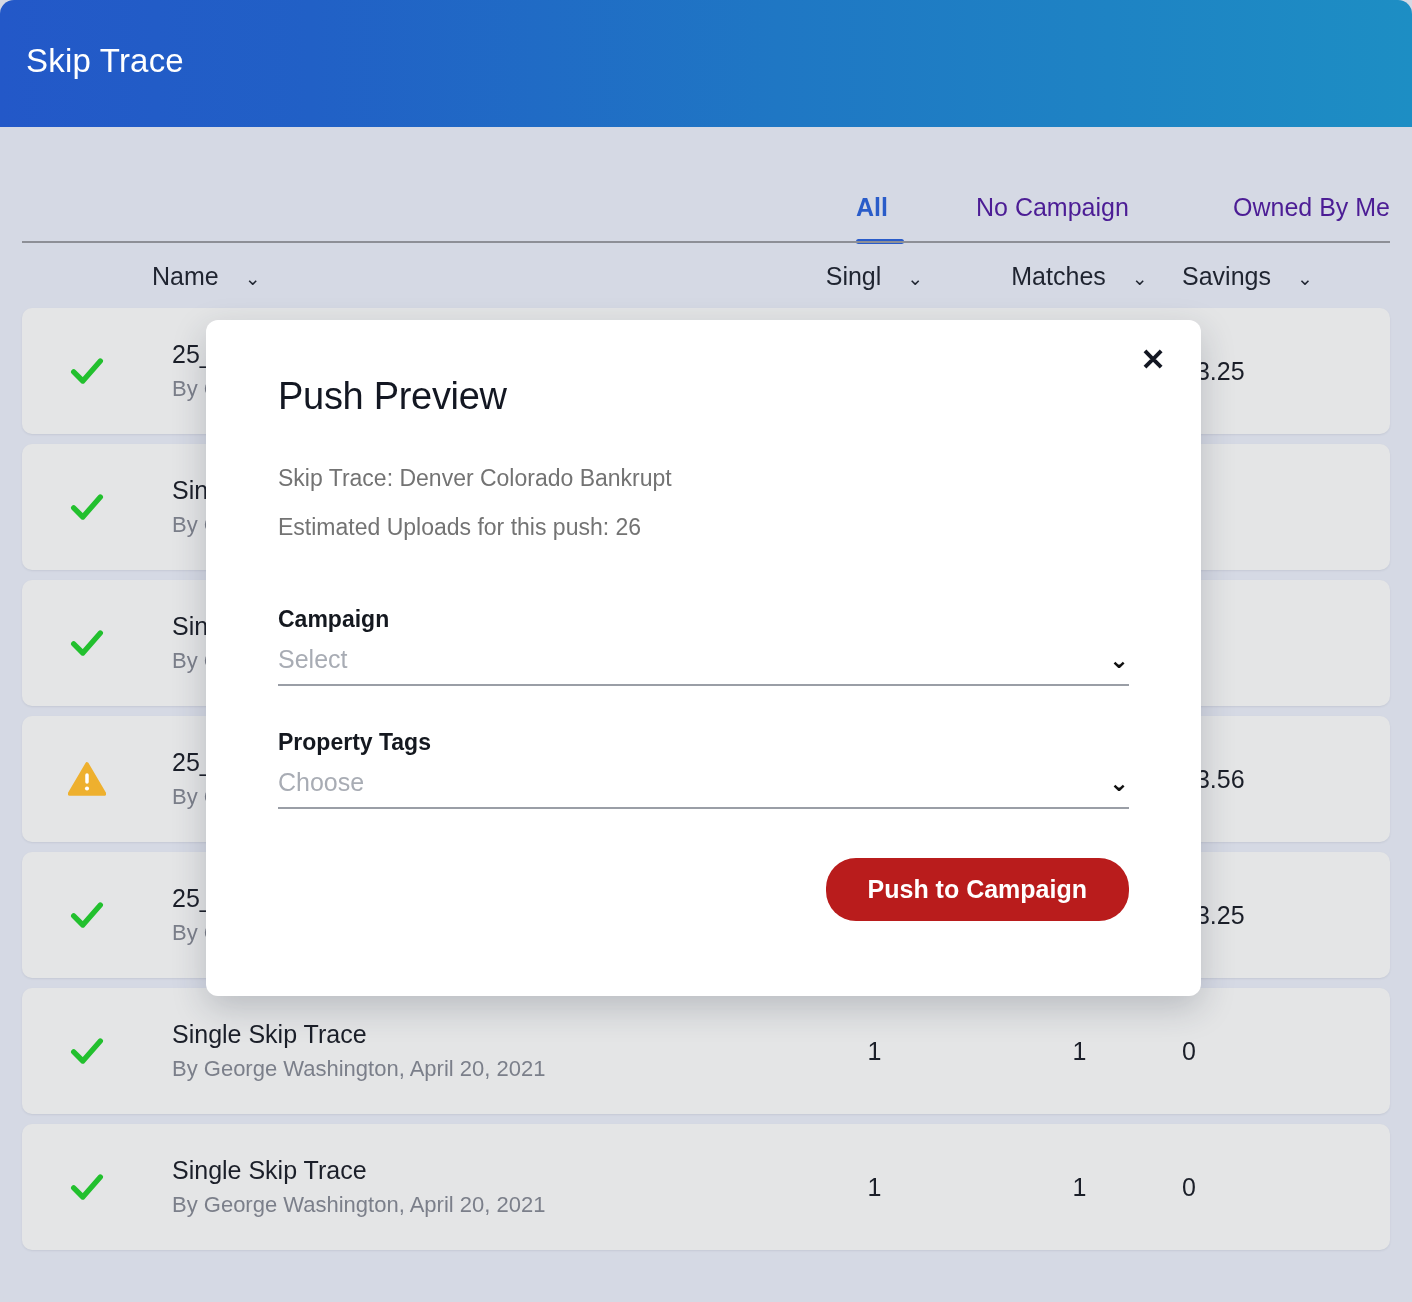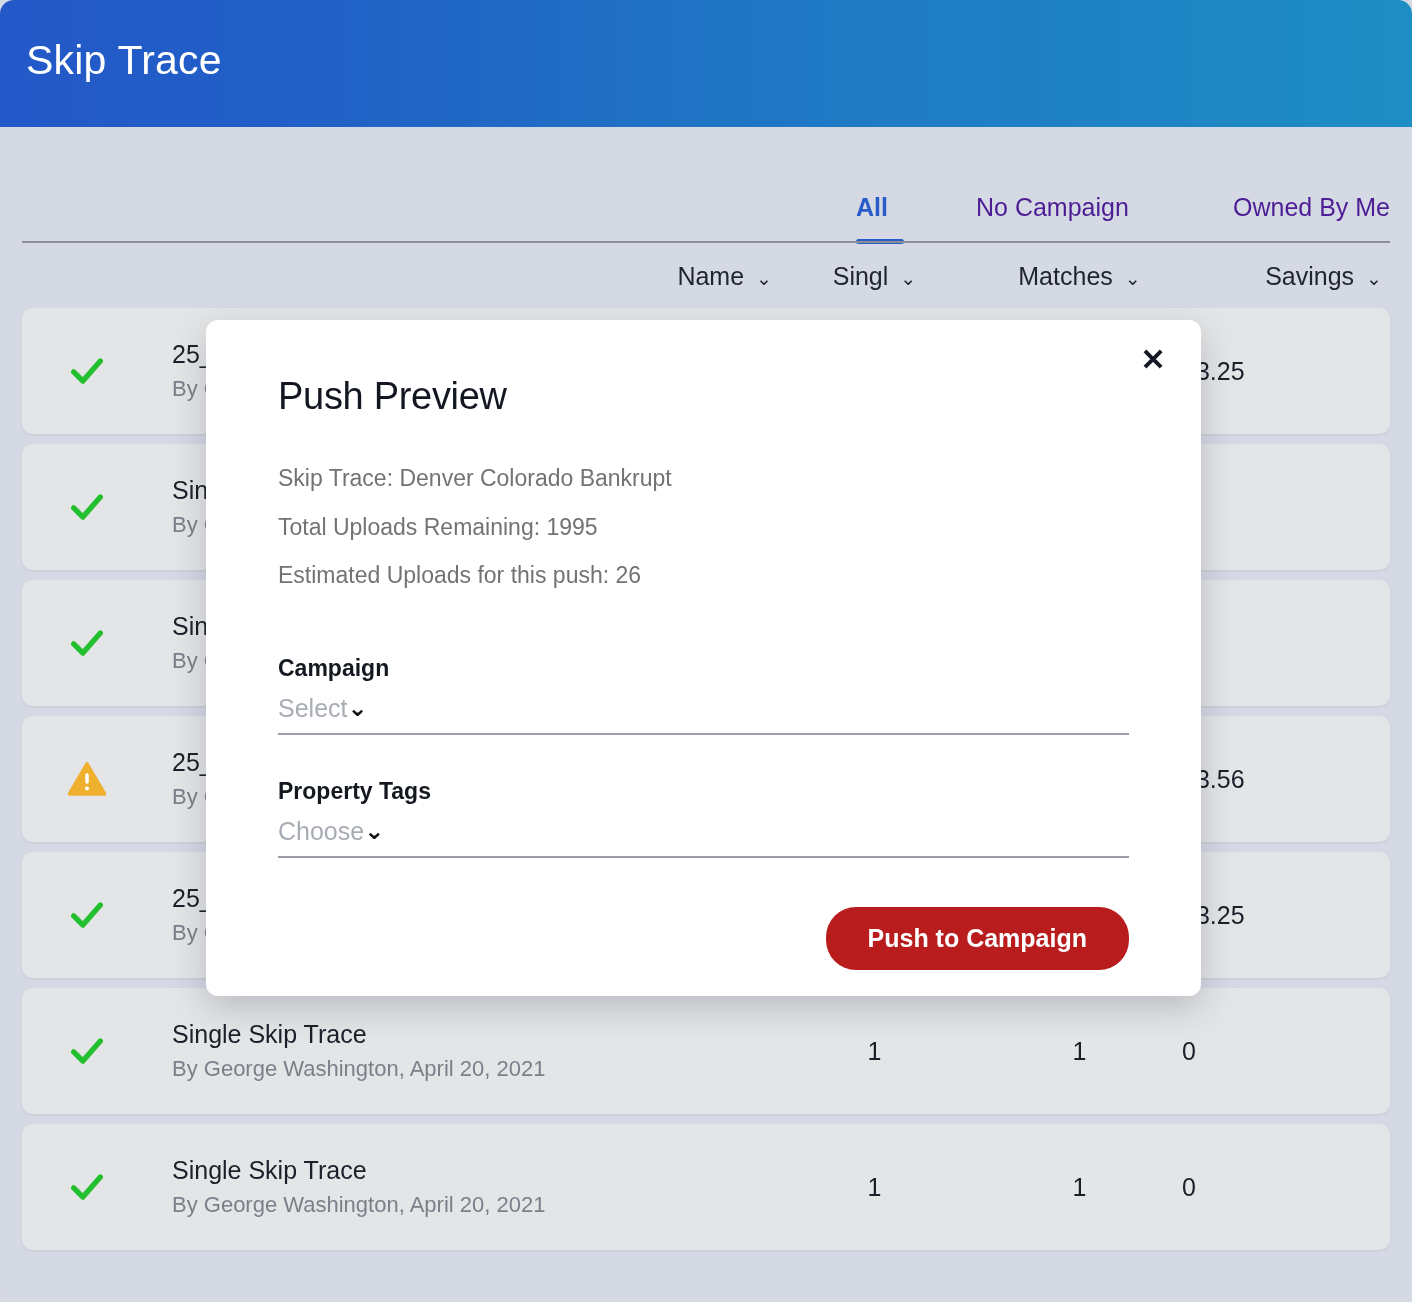--- a/index.html
+++ b/index.html
@@ -28,21 +28,21 @@
   
   .topbar {
     height: 127px;
     background: linear-gradient(90deg, #2358c8 0%, #2160c6 22%, #1f77c4 55%, #1d8ec4 100%);
     display: flex;
     align-items: center;
     padding: 0 26px;
   }
   .topbar-title {
     color: #ffffff;
-    font-size: 41px;
+    font-size: 33px;
     font-weight: 400;
     letter-spacing: 0.2px;
     line-height: 1;
     padding-bottom: 6px;
   }
 
   
   .tabs-wrap {
     padding: 0 22px;
     background: #d5d9e4;
@@ -94,23 +94,22 @@
     display: flex;
     align-items: center;
     height: 64px;
     padding: 0 0 0 0;
   }
   .th {
     font-size: 25px;
     color: #1f2430;
     display: flex;
     align-items: center;
-    gap: 12px;
+    gap: 26px;
     cursor: pointer;
-    justify-content: flex-end;
   }
   .th .chev { font-size: 19px; line-height: 1; position: relative; top: 2px; }
 
   .col-icon  { width: 130px; flex: 0 0 130px; }
   .col-name  { width: 620px; flex: 0 0 620px; }
   .col-rows  { width: 205px; flex: 0 0 205px; display: flex; justify-content: center; }
   .col-match { width: 205px; flex: 0 0 205px; display: flex; justify-content: center; }
   .col-save  { width: 200px; flex: 0 0 200px; }
 
   .row {
@@ -215,20 +214,21 @@
     font-weight: 700;
     color: #14181f;
     margin-bottom: 12px;
   }
   .field-select {
     position: relative;
     border-bottom: 2px solid #9a9ea6;
     padding: 0 0 10px 0;
     display: flex;
     align-items: center;
+    justify-content: space-between;
     cursor: pointer;
   }
   .field-placeholder {
     font-size: 25px;
     color: #a8acb4;
   }
   .field-chev {
     font-size: 24px;
     color: #111;
     font-weight: 700;
@@ -409,21 +409,20 @@
 
   </div>
 
   <div class="modal">
     <button class="modal-close">✕</button>
 
     <div class="modal-body">
       <div class="modal-title">Push Preview</div>
 
       <div class="modal-line">Skip Trace: Denver Colorado Bankrupt</div>
-      <div class="modal-line">Total Uploads Remaining: 1995</div>
       <div class="modal-line">Estimated Uploads for this push: 26</div>
 
       <div class="gap-1"></div>
 
       <div class="field">
         <div class="field-label">Campaign</div>
         <div class="field-select">
           <span class="field-placeholder">Select</span>
           <span class="field-chev">⌄</span>
         </div>

